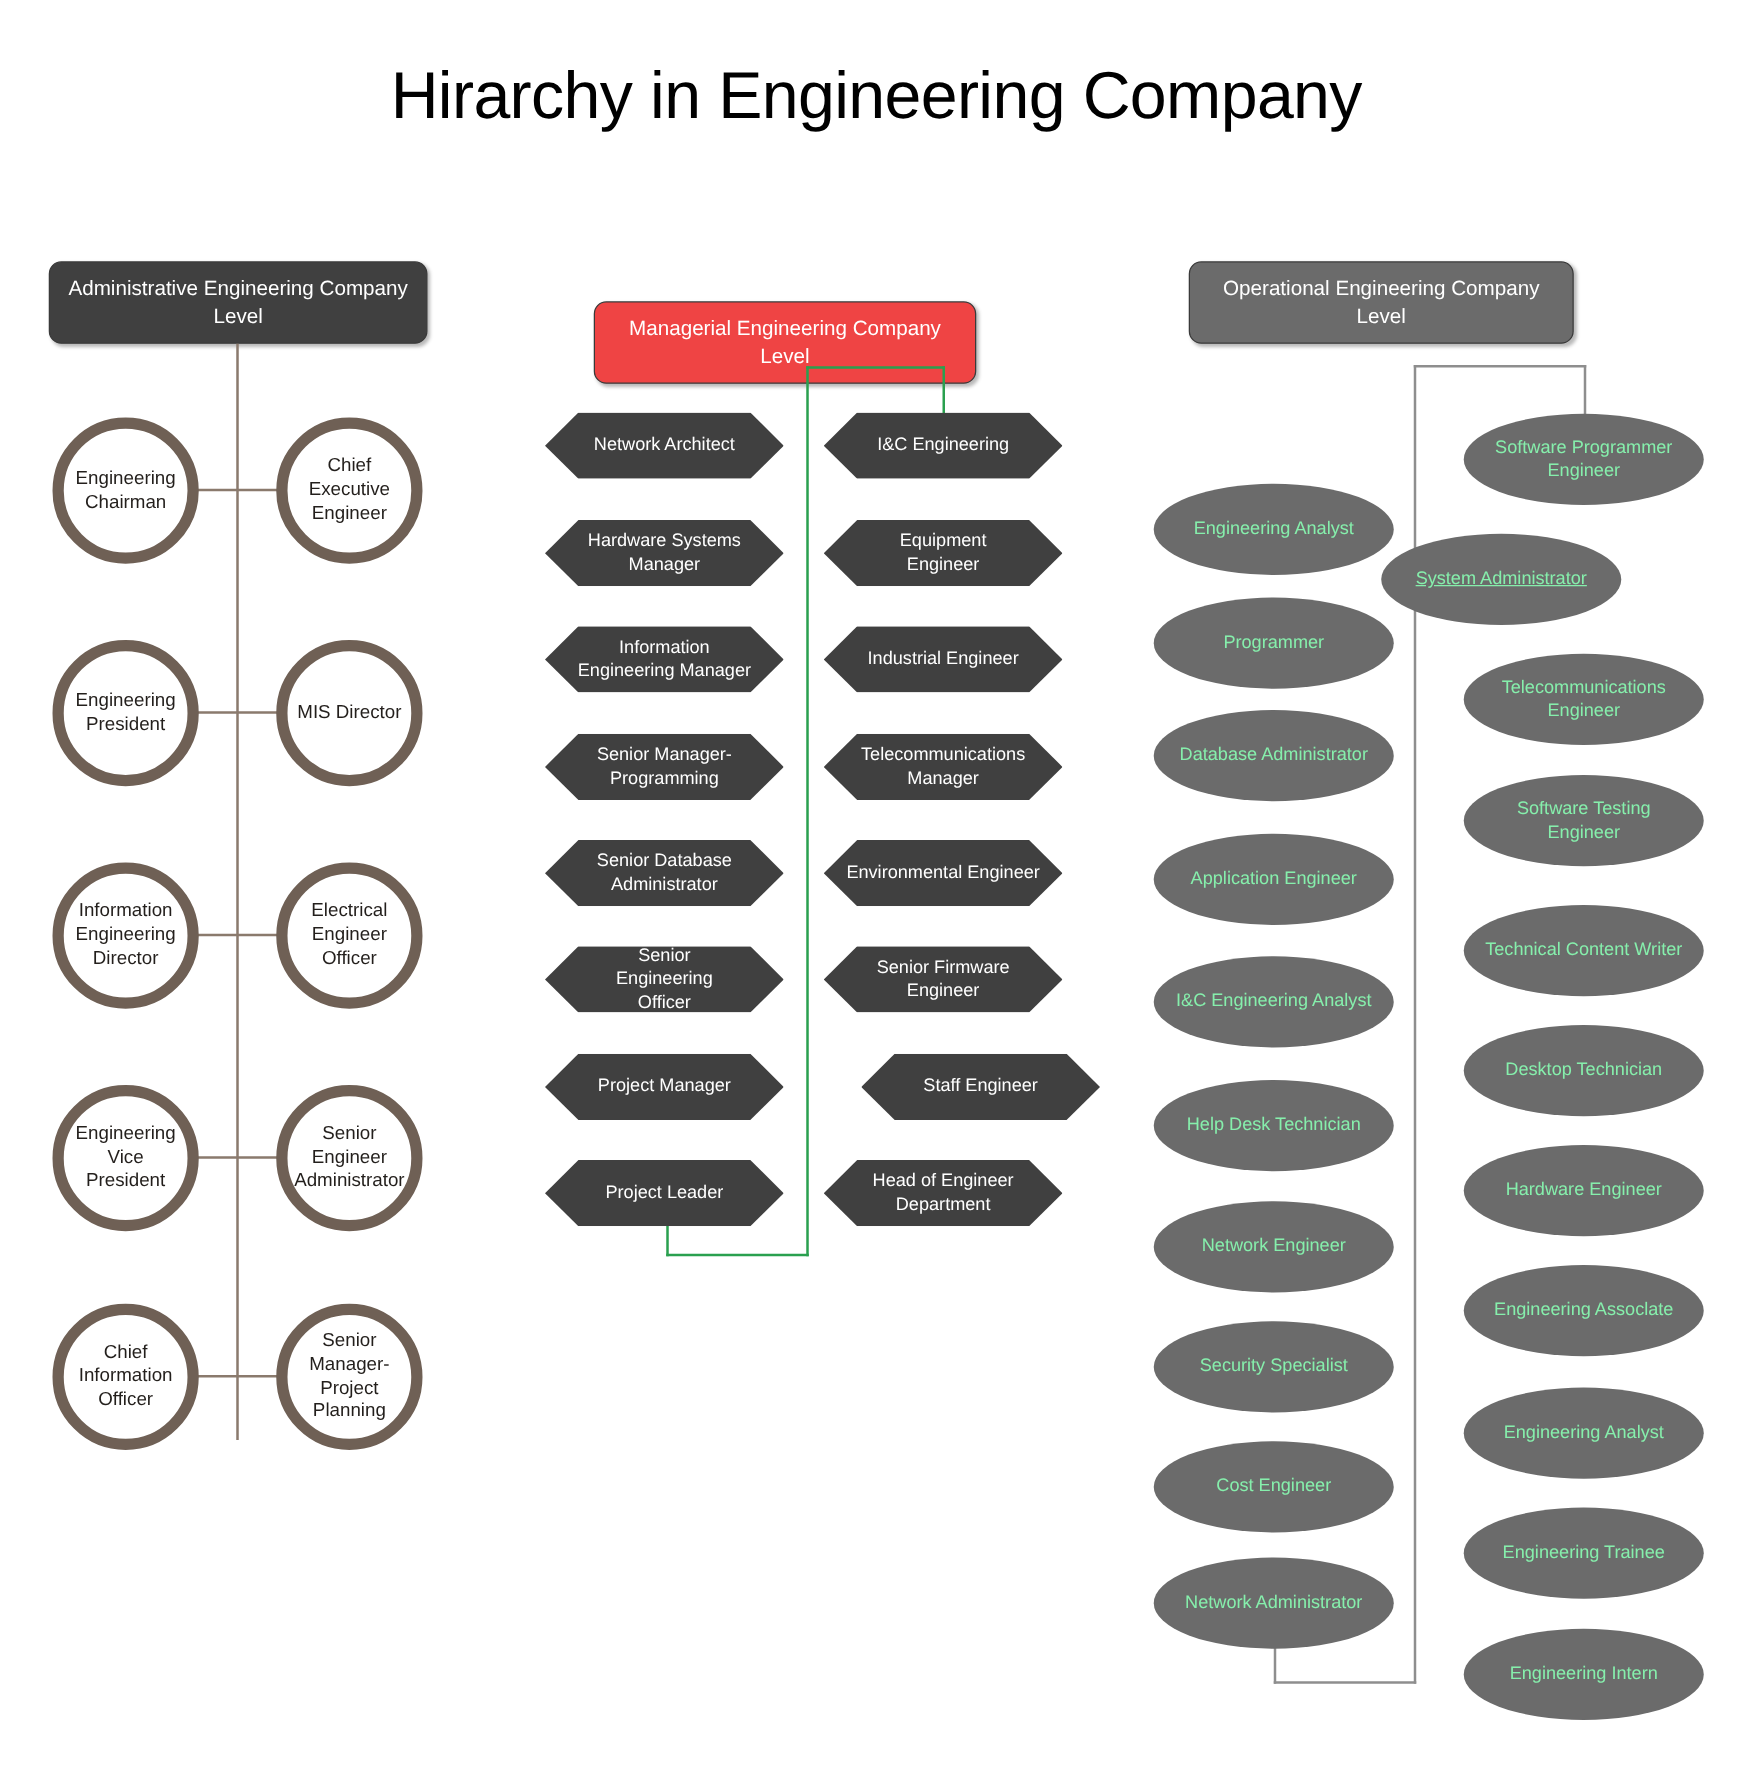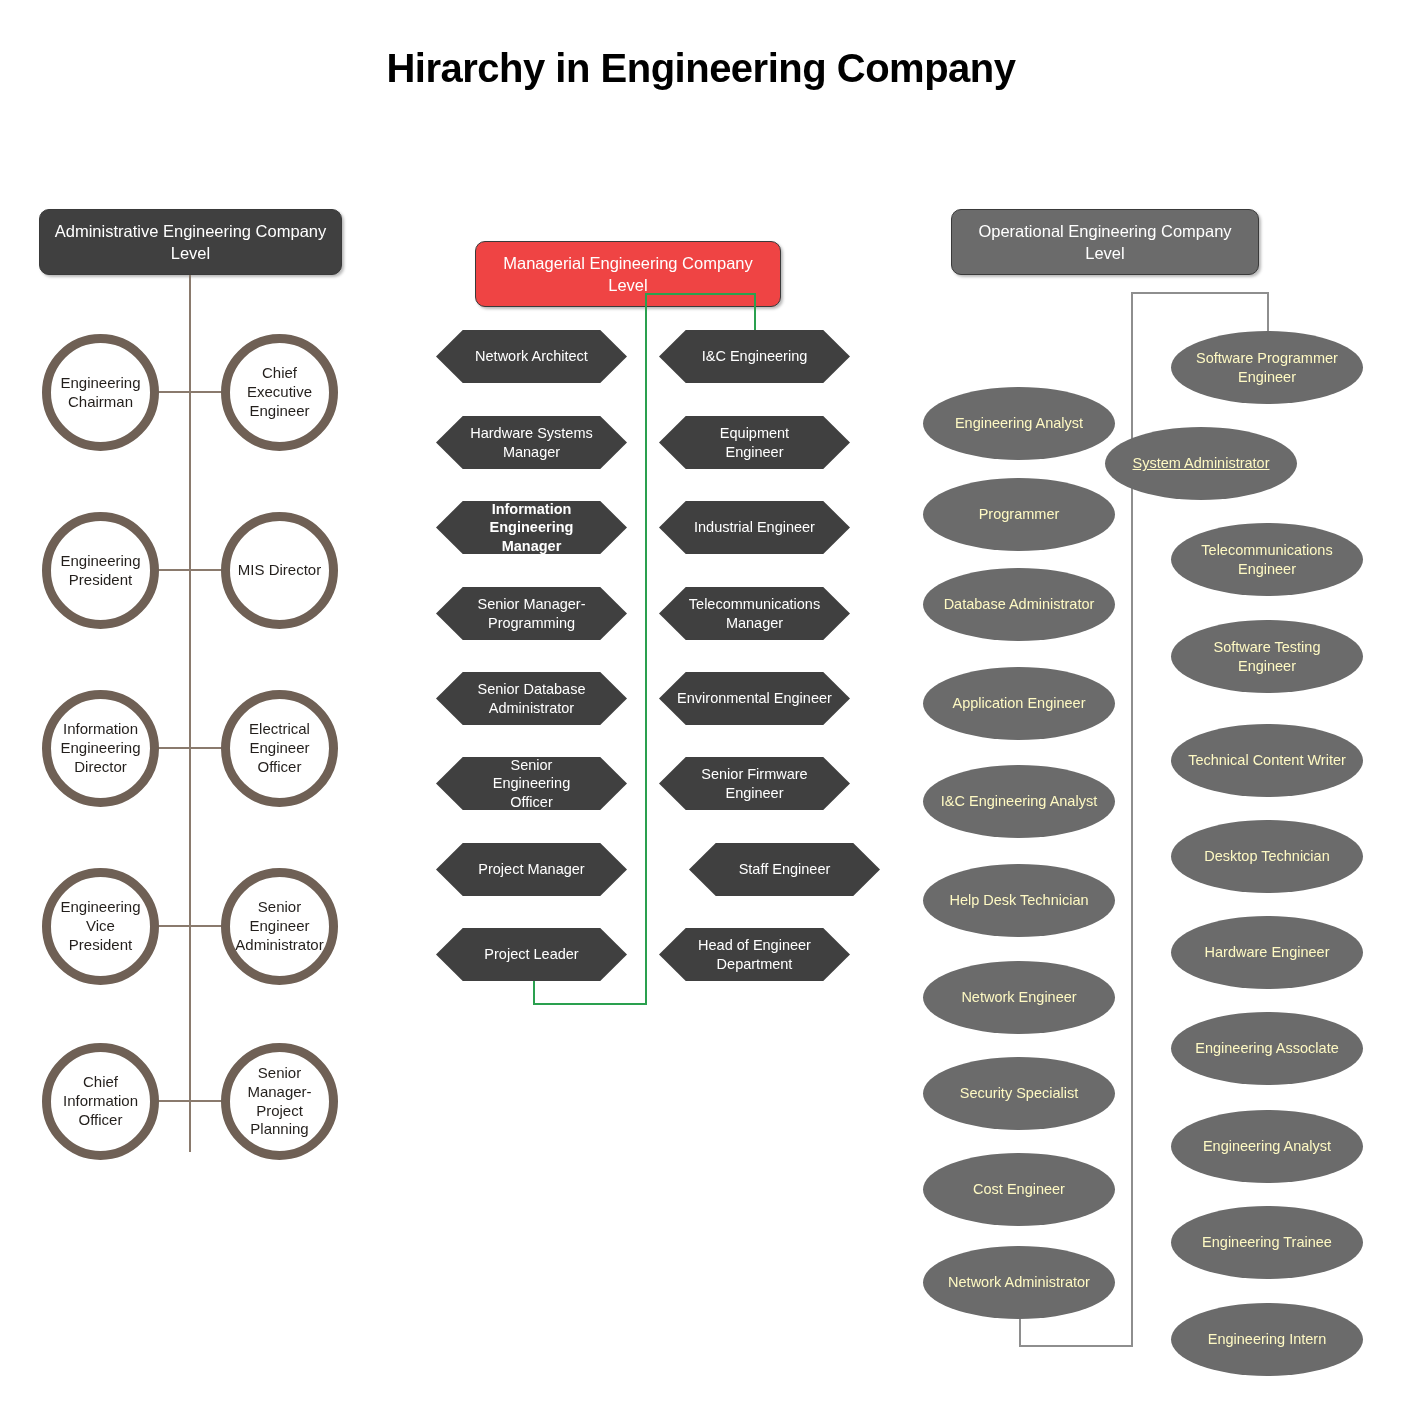--- a/index.html
+++ b/index.html
@@ -14,22 +14,22 @@
     font-family: "Liberation Sans", sans-serif;
     overflow: hidden;
   }
 
   #page-title {
     position: absolute;
     left: 0;
     top: 46px;
     width: 1402px;
     text-align: center;
-    font-size: 40px;
-    font-weight: bold;
+    font-size: 53px;
+    font-weight: normal;
     color: #000000;
     letter-spacing: -0.5px;
   }
 
   
   .col-header {
     position: absolute;
     box-sizing: border-box;
     border-radius: 10px;
     border: 1px solid #3a3a3a;
@@ -101,21 +101,21 @@
     clip-path: polygon(14% 0%, 86% 0%, 100% 50%, 86% 100%, 14% 100%, 0% 50%);
     z-index: 3;
   }
 
   
   .oval-node {
     position: absolute;
     box-sizing: border-box;
     border-radius: 50%;
     background: #6b6b6b;
-    color: #fef9c3;
+    color: #86efac;
     font-size: 14.5px;
     line-height: 1.25;
     text-align: center;
     display: flex;
     align-items: center;
     justify-content: center;
     padding: 4px 20px;
     width: 192px;
     height: 73px;
     z-index: 3;
@@ -176,21 +176,21 @@
 <div class="conn conn-green" style="left:645px; top:293px; width:2px; height:712px;"></div>
 <div class="conn conn-green" style="left:533px; top:1003px; width:114px; height:2px;"></div>
 <div class="conn conn-green" style="left:533px; top:955px; width:2px; height:50px;"></div>
 
 <div class="hex-node" style="left:436px; top:330px;">
   <span>Network Architect</span>
 </div>
 <div class="hex-node" style="left:436px; top:416px;">
   <span>Hardware Systems Manager</span>
 </div>
-<div class="hex-node" style="left:436px; top:501px; padding-left:22px; padding-right:22px;font-weight:bold;">
+<div class="hex-node" style="left:436px; top:501px; padding-left:22px; padding-right:22px;">
   <span>Information Engineering Manager</span>
 </div>
 <div class="hex-node" style="left:436px; top:587px;">
   <span>Senior Manager-Programming</span>
 </div>
 <div class="hex-node" style="left:436px; top:672px;">
   <span>Senior Database Administrator</span>
 </div>
 <div class="hex-node" style="left:436px; top:757px;">
   <span>Senior Engineering Officer</span>

